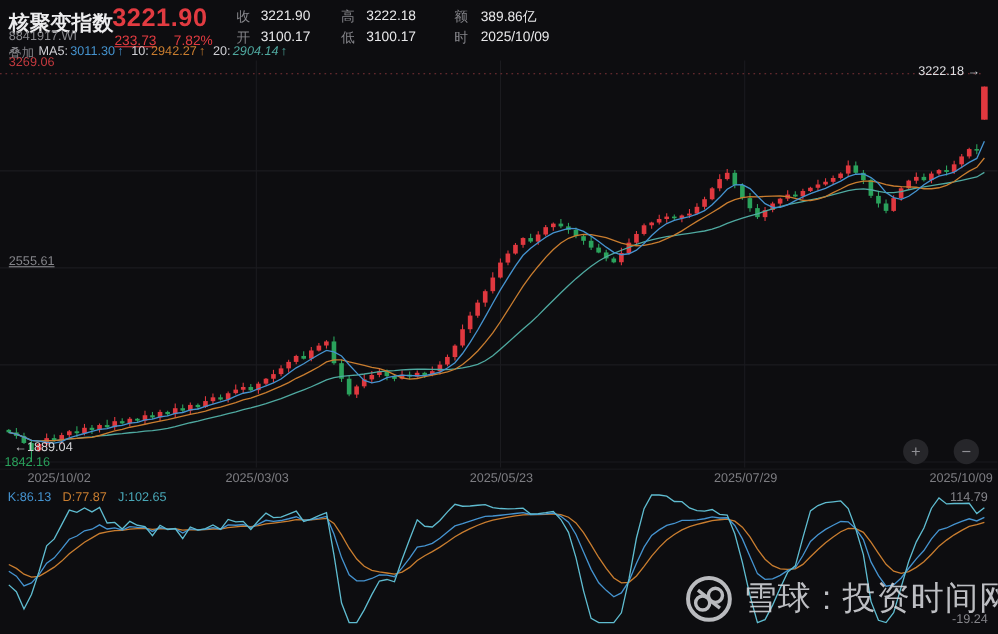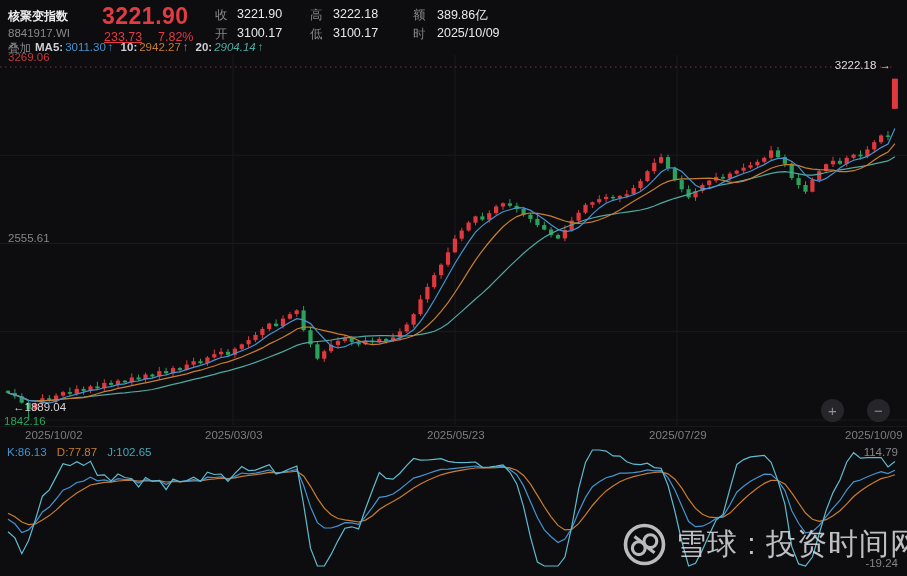--- a/index.html
+++ b/index.html
@@ -4,41 +4,41 @@
 <style>
   html,body{margin:0;padding:0;}
   body{
     width:907px;height:576px;position:relative;overflow:hidden;
     background:#0d0d10;
     font-family:"Liberation Sans","DejaVu Sans",sans-serif;
     -webkit-font-smoothing:antialiased;
   }
   .abs{position:absolute;white-space:nowrap;}
   
-  .title{left:8px;top:8px;font-size:12px;font-weight:bold;color:#ececee;}
+  .title{left:8px;top:8px;font-size:19px;font-weight:bold;color:#ececee;}
   .code{left:8px;top:27px;font-size:11.5px;color:#88888d;}
   .price{left:102px;top:3px;font-size:23px;font-weight:bold;color:#e23b41;letter-spacing:.5px;}
   .chg{left:104px;top:30px;font-size:12.5px;color:#e23b41;text-decoration:underline;}
   .chgp{left:158px;top:30px;font-size:12.5px;color:#e23b41;}
   .q{position:absolute;font-size:12.5px;white-space:nowrap;}
   .q.lab{color:#85858a;}
   .q.val{color:#e8e8ea;}
   .r1{top:7px;} .r2{top:26px;}
   .cl1{left:215px;} .cv1{left:237px;}
   .cl2{left:310px;} .cv2{left:333px;}
   .cl3{left:413px;} .cv3{left:437px;}
   .ovl{left:8px;top:41px;font-size:11.5px;color:#85858a;}
   .marow{left:35px;top:41px;font-size:11.5px;}
   .marow span{margin-right:2px;}
-  .ma-name{color:#cfcfd4;font-weight:bold;text-align:center;}
+  .ma-name{color:#cfcfd4;font-weight:normal;text-align:center;}
   .ma5{color:#4593cf;} .ma10{color:#c97d2f;} .ma20{color:#4fa9a0;font-style:italic;}
   .gap{margin-right:7px !important;}
   
   .ytop{left:8px;top:51px;font-size:11.5px;color:#c43a3f;}
-  .ymid{left:8px;top:231px;font-size:11.5px;color:#85858a;}
+  .ymid{left:8px;top:231px;font-size:11.5px;color:#85858a;text-decoration:underline;}
   .ybot{left:4px;top:413px;font-size:11.5px;color:#2aa25c;}
   .mfirst{left:13px;top:399px;font-size:11.5px;color:#d5d5d8;}
   .mlast{right:16px;top:59px;font-size:11.5px;color:#dddde1;}
   .xl{top:429px;font-size:11.5px;color:#7d7d82;}
   
   .kdjrow{left:7px;top:446px;font-size:11.5px;}
   .kdjrow span{margin-right:7px;}
   .kv{color:#4593cf;} .dv{color:#c97d2f;} .jv{color:#49a8b8;}
   .kmax{right:9px;top:446px;font-size:11.5px;color:#85858a;}
   .kmin{right:9px;top:557px;font-size:11.5px;color:#85858a;}

